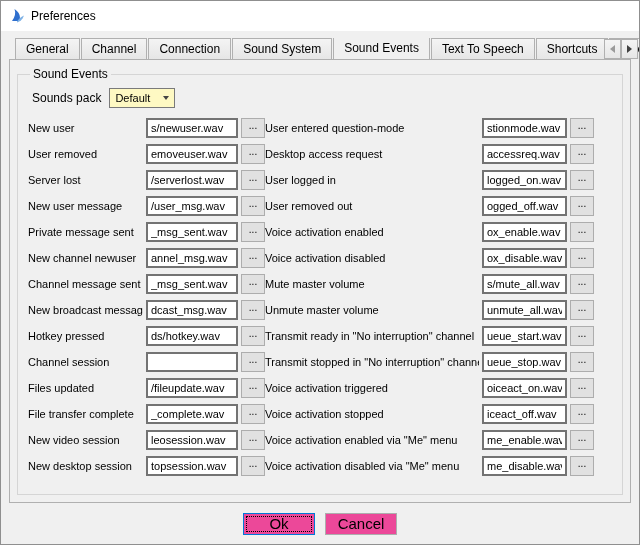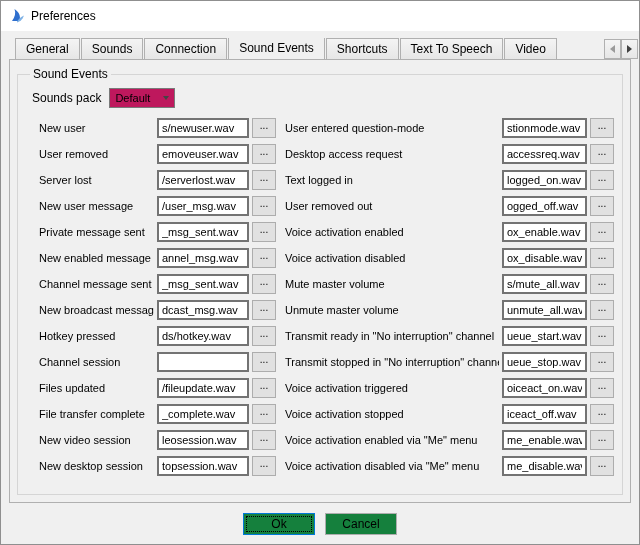--- a/index.html
+++ b/index.html
@@ -92,36 +92,36 @@
     color: #000;
   }
 
   .sounds-pack-row {
     display: flex; align-items: center; gap: 8px;
     margin: 1px 0 10px 6px;
     font-size: 12px;
   }
   .combo {
     width: 66px; height: 20px;
-    background: #be185d;
+    background: #fef9c3;
     border: 1px solid #7a7a7a;
     display: flex; align-items: center;
     padding: 0 5px;
     font-size: 11px;
     cursor: default;
   }
   .combo-arrow {
     margin-left: auto;
     width: 0; height: 0;
     border-left: 3.5px solid transparent;
     border-right: 3.5px solid transparent;
     border-top: 4px solid #444;
   }
 
-  .events-wrap { display: flex; gap: 8px; margin-left: 13px; justify-content: space-between; }
+  .events-wrap { display: flex; margin-left: 2px; }
   .events-col {
     display: grid;
     grid-auto-rows: 20px;
     row-gap: 6px;
     column-gap: 3px;
     align-items: center;
   }
   #events-left  { grid-template-columns: 115px 92px 24px; }
   #events-right { grid-template-columns: 214px 85px 24px; }
   .evt-row { display: contents; }
@@ -149,22 +149,22 @@
 
   
   .footer {
     flex: 1;
     display: flex; align-items: center; justify-content: center;
     gap: 10px;
   }
   .btn {
     width: 72px; height: 22px;
     font-family: "Liberation Sans", sans-serif;
-    font-size: 12px;
-    background: #15803d;
+    font-size: 15px;
+    background: #ec4899;
     border: 1px solid #adadad;
     cursor: default;
   }
   .btn.default {
     border: 1px solid #0078d7;
     outline: 1px dotted #000;
     outline-offset: -4px;
   }
 </style>
 </head>
@@ -178,25 +178,26 @@
         <path d="M3 13 C6 9 7 5 5.5 1 C10 4 12 8 10.5 13 Z" fill="#2f6fce"></path>
         <path d="M8 13.5 C10 10.5 12.5 8.5 15 7.5 C13.5 11.5 11 13.5 8 14.5 Z" fill="#7fb2e5"></path>
       </svg>
     </span>
     <span class="title-text">Preferences</span>
   </div>
 
   <div class="tabbar">
     <div id="tabs-host" style="display:flex;align-items:flex-end;">
         <div class="tab">General</div>
-        <div class="tab">Sounds</div>
+        <div class="tab">Channel</div>
         <div class="tab">Connection</div>
+        <div class="tab">Sound System</div>
         <div class="tab active">Sound Events</div>
+        <div class="tab">Text To Speech</div>
         <div class="tab">Shortcuts</div>
-        <div class="tab">Text To Speech</div>
         <div class="tab">Video</div>
       </div>
     <div class="tab-scrollers">
       <button class="tab-scroll-btn">
           <span class="arr arr-left"></span>
         </button>
       <button class="tab-scroll-btn">
           <span class="arr arr-right"></span>
         </button>
     </div>
@@ -240,21 +241,21 @@
     <button class="evt-browse">...</button>
   </div>
 
   <div class="evt-row">
     <span class="evt-label">Private message sent</span>
     <input class="evt-input" type="text" value="_msg_sent.wav" style="">
     <button class="evt-browse">...</button>
   </div>
 
   <div class="evt-row">
-    <span class="evt-label">New enabled message</span>
+    <span class="evt-label">New channel newuser</span>
     <input class="evt-input" type="text" value="annel_msg.wav" style="">
     <button class="evt-browse">...</button>
   </div>
 
   <div class="evt-row">
     <span class="evt-label">Channel message sent</span>
     <input class="evt-input" type="text" value="_msg_sent.wav" style="">
     <button class="evt-browse">...</button>
   </div>
 
@@ -307,21 +308,21 @@
     <button class="evt-browse">...</button>
   </div>
 
   <div class="evt-row">
     <span class="evt-label">Desktop access request</span>
     <input class="evt-input" type="text" value="accessreq.wav" style="">
     <button class="evt-browse">...</button>
   </div>
 
   <div class="evt-row">
-    <span class="evt-label">Text logged in</span>
+    <span class="evt-label">User logged in</span>
     <input class="evt-input" type="text" value="logged_on.wav" style="">
     <button class="evt-browse">...</button>
   </div>
 
   <div class="evt-row">
     <span class="evt-label">User removed out</span>
     <input class="evt-input" type="text" value="ogged_off.wav" style="">
     <button class="evt-browse">...</button>
   </div>
 

